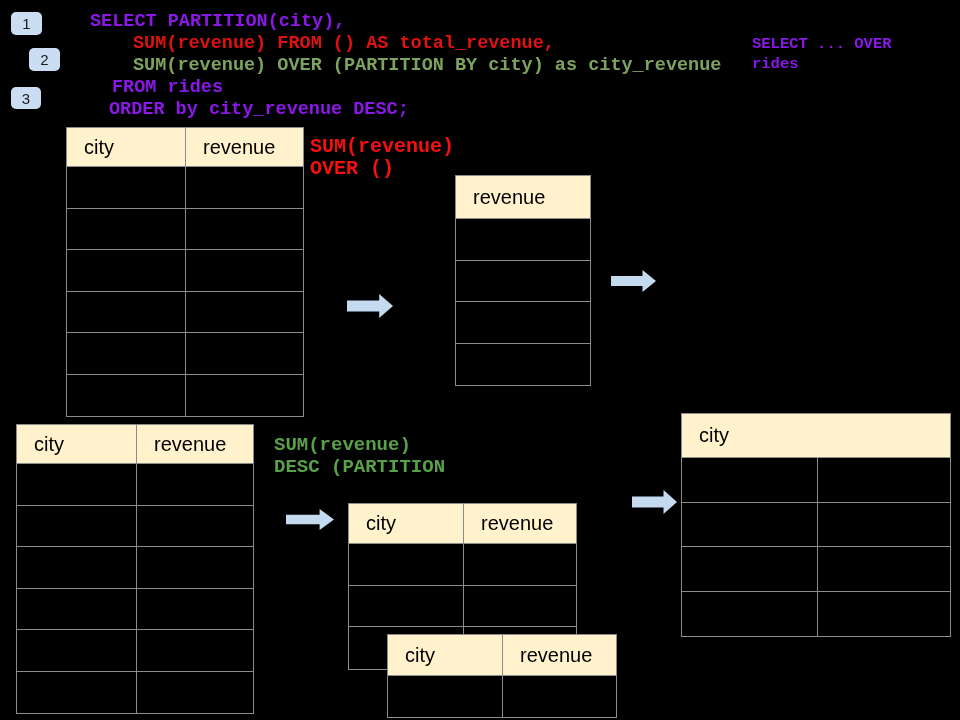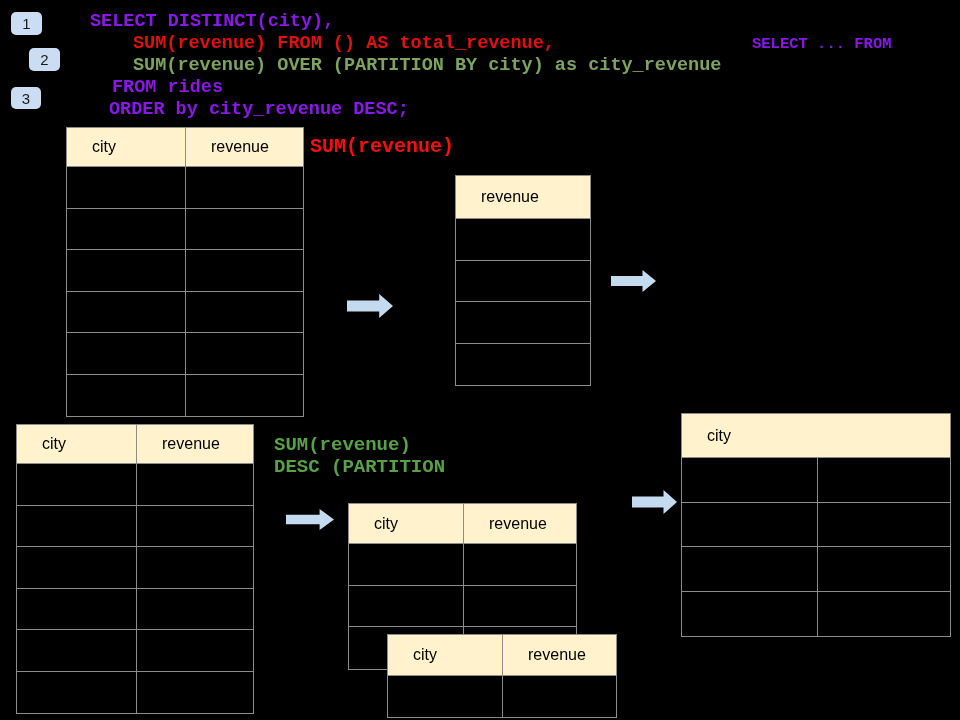--- a/index.html
+++ b/index.html
@@ -42,50 +42,52 @@
     border:1px solid #8C8C8C;
     background:transparent;
   }
   .thead {
     display:flex;
     background:#FFF2CC;
     border-bottom:1px solid #8C8C8C;
   }
   .th {
     display:flex; align-items:center;
-    padding-left:25px;
-    font-size:16px; color:#000;
+    padding-left:17px;
+    font-size:20px; color:#000;
     border-right:1px solid #8C8C8C;
     overflow:hidden;
   }
   .th:last-child { border-right:none; }
   .trow { display:flex; border-bottom:1px solid #8C8C8C; }
   .trow:last-child { border-bottom:none; }
   .td { border-right:1px solid #8C8C8C; }
   .td:last-child { border-right:none; }
 </style>
 </head>
 <body>
 
 <div class="badge" style="left:11px;top:12px;width:31px;height:23px">1</div>
 <div class="badge" style="left:29px;top:48px;width:31px;height:23px">2</div>
 <div class="badge" style="left:11px;top:87px;width:30px;height:22px">3</div>
 
-<div class="abs mono code-line c-purple" style="left:90px;top:11px">SELECT DISTINCT(city),</div>
+<div class="abs mono code-line c-purple" style="left:90px;top:11px">SELECT PARTITION(city),</div>
 <div class="abs mono code-line c-red" style="left:133px;top:33px">SUM(revenue) FROM () AS total_revenue,</div>
 <div class="abs mono code-line c-green" style="left:133px;top:55px">SUM(revenue) OVER (PARTITION BY city) as city_revenue</div>
 <div class="abs mono code-line c-purple" style="left:112px;top:77px">FROM rides</div>
 <div class="abs mono code-line c-purple" style="left:109px;top:99px">ORDER by city_revenue DESC;</div>
 
 <div class="abs" style="left:752px;top:34px">
-  <div class="mono side-note">SELECT ... FROM</div>
+  <div class="mono side-note">SELECT ... OVER</div>
+  <div class="mono side-note">rides</div>
 </div>
 
 <div class="abs" style="left:310px;top:136px">
   <div class="mono note note-red">SUM(revenue)</div>
+  <div class="mono note note-red">OVER ()</div>
 </div>
 
 <div class="abs" style="left:274px;top:434px">
   <div class="mono note note-green">SUM(revenue)</div>
   <div class="mono note note-green">DESC (PARTITION</div>
 </div>
 
 <div class="tbl" style="left:66px;top:127px;width:238px">
   <div class="thead" style="height:39px">
     <div class="th" style="width:119px">city</div>

